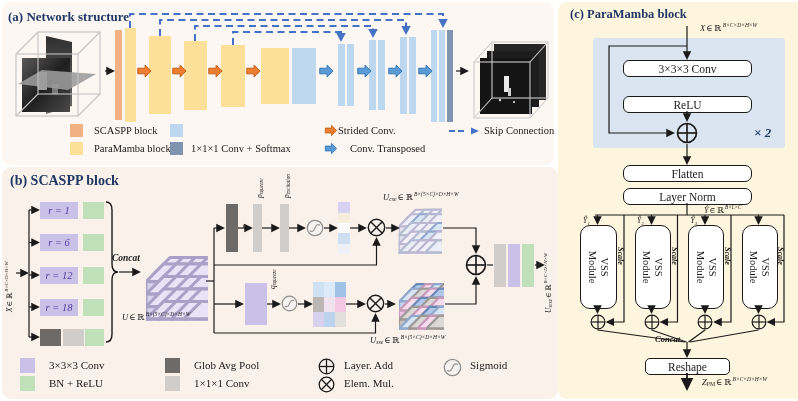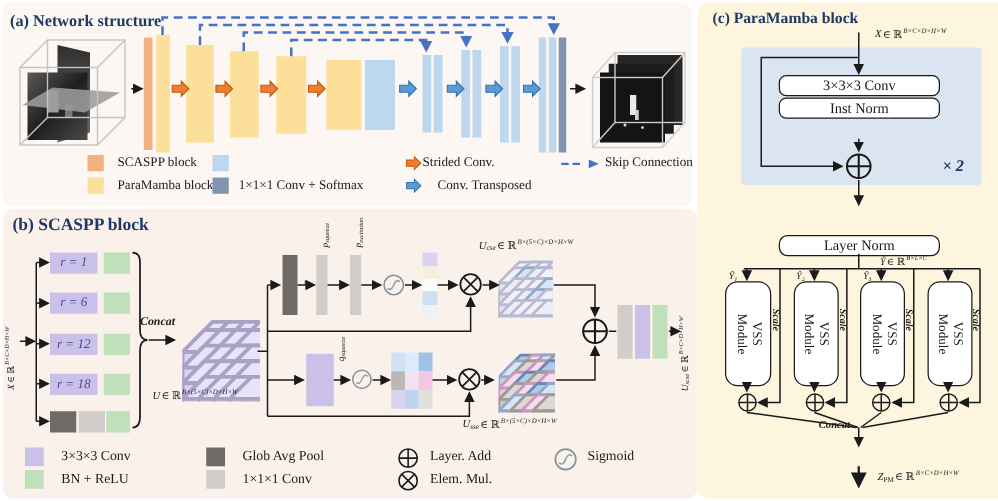--- a/index.html
+++ b/index.html
@@ -431,28 +431,31 @@
   <div class="ptitle" style="left:12px;top:5px;font-size:12.5px">(c) ParaMamba block</div>
 
   <div class="mlabel" style="left:142px;top:20px">
     <span class="var">X</span><span class="mid">∈ ℝ</span><span class="sup">B×C×D×H×W</span>
   </div>
 
   <div class="blk" style="left:35px;top:36px;width:192px;height:110px;background:var(--innerbox-blue);border-radius:3px"></div>
   <div class="cbox" style="left:65px;top:58px;width:127px;height:15px">
         <span>3×3×3 Conv</span>
       </div>
-  <div class="cbox" style="left:65px;top:76px;width:127px;height:15px">
-        <span>Inst Norm</span>
+  <div class="cbox" style="left:65px;top:94px;width:127px;height:15px">
+        <span>ReLU</span>
       </div>
   <svg class="blk" style="left:118px;top:120px" width="22" height="22">
         <use href="#sym-add" width="22" height="22"></use>
       </svg>
   <div class="times2" style="left:196px;top:123px">× 2</div>
 
+  <div class="cbox" style="left:65px;top:163px;width:127px;height:15px;border-radius:7px">
+        <span>Flatten</span>
+      </div>
   <div class="cbox" style="left:65px;top:186px;width:127px;height:15px;border-radius:7px">
         <span>Layer Norm</span>
       </div>
   <div class="mlabel" style="left:146px;top:203px;font-size:8px">
     <span class="var">Ŷ</span><span class="mid">∈ ℝ</span><span class="sup">B×L×C</span>
   </div>
 
   <div class="mlabel" style="left:25px;top:215px;font-size:7.5px;font-style:italic">Ŷ₁</div>
   <div class="mlabel" style="left:79px;top:215px;font-size:7.5px;font-style:italic">Ŷ₂</div>
   <div class="mlabel" style="left:132.5px;top:215px;font-size:7.5px;font-style:italic">Ŷ₃</div>
@@ -483,20 +486,23 @@
         <use href="#sym-add" width="16" height="16"></use>
       </svg>
   <svg class="blk" style="left:139px;top:312px" width="16" height="16">
         <use href="#sym-add" width="16" height="16"></use>
       </svg>
   <svg class="blk" style="left:192.5px;top:312px" width="16" height="16">
         <use href="#sym-add" width="16" height="16"></use>
       </svg>
 
   <div class="concat" style="left:97px;top:332px;font-size:8.5px">Concat</div>
+  <div class="cbox" style="left:87px;top:356px;width:83px;height:15px;border-radius:5px">
+        <span>Reshape</span>
+      </div>
   <div class="mlabel" style="left:144px;top:374px">
     <span class="var">Z</span><span class="sub" style="font-style:normal">PM</span><span class="mid">∈ ℝ</span><span class="sup">B×C×D×H×W</span>
   </div>
 
   <svg class="ov">
     <path class="ln" marker-end="url(#mk)" d="M129,24 V56"></path>
     <path class="ln" marker-end="url(#mk)" d="M129,44 H51 V131 H115"></path>
     <path class="ln" marker-end="url(#mk)" d="M129,109 V118"></path>
     <path class="ln" marker-end="url(#mk)" d="M129,142 V161"></path>
     <path class="ln" d="M129,201 V213"></path>

